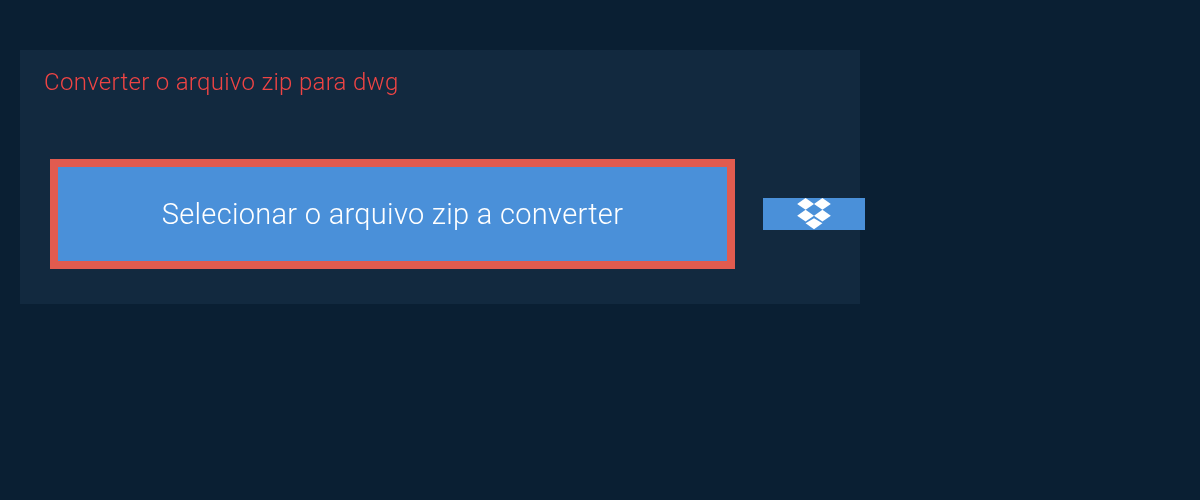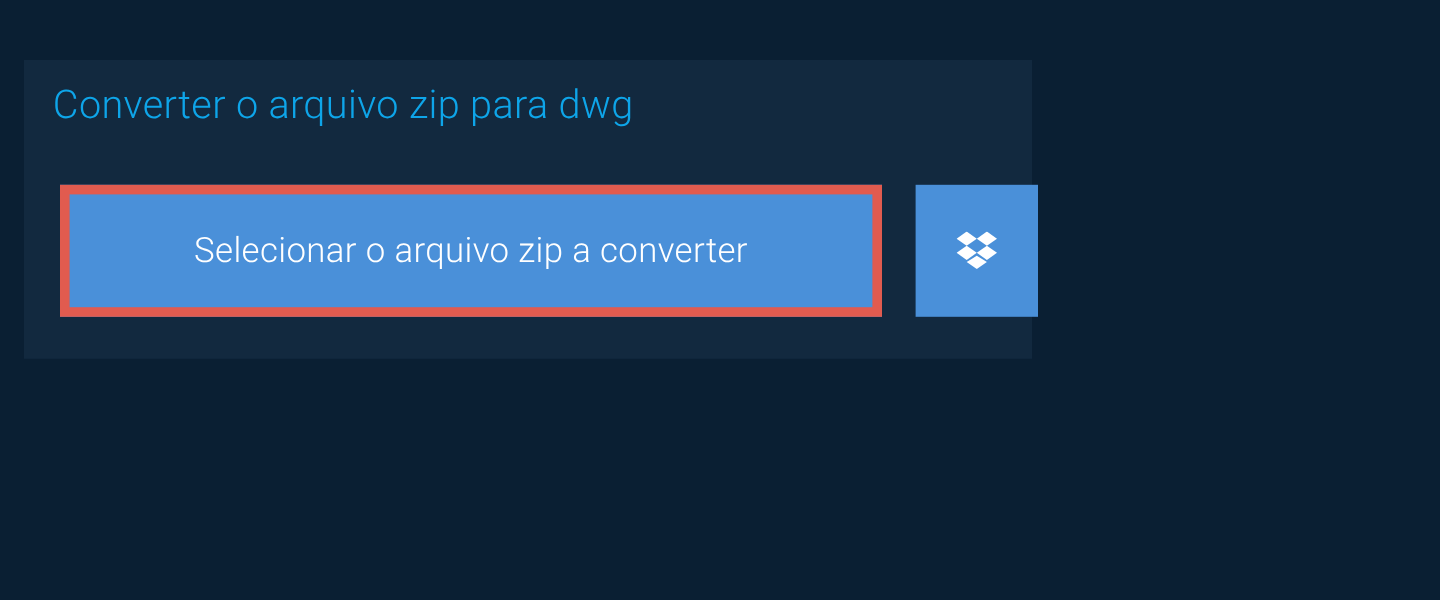--- a/index.html
+++ b/index.html
@@ -20,31 +20,32 @@
       margin-top: 50px;
       margin-left: 20px;
       padding-bottom: 35px;
     }
     .title-bar {
       background-color: #12293f;
       padding: 18px 24px;
       width: 575px;
     }
     .title {
-      color: #0ea5e9;
-      font-size: 33px;
+      color: #ef4444;
+      font-size: 24px;
       font-weight: 300;
       letter-spacing: 0.3px;
     }
     .button-row {
       display: flex;
       gap: 28px;
       padding-left: 30px;
       padding-right: 30px;
-      margin-top: 29px;
+      margin-top: 45px;
+      align-items: center;
     }
     .select-file-button {
       background-color: #4a90d9;
       border: 8px solid #e15b4f;
       color: #ffffff;
       font-size: 29px;
       font-weight: 300;
       padding: 30px 48px;
       text-align: center;
       cursor: pointer;

